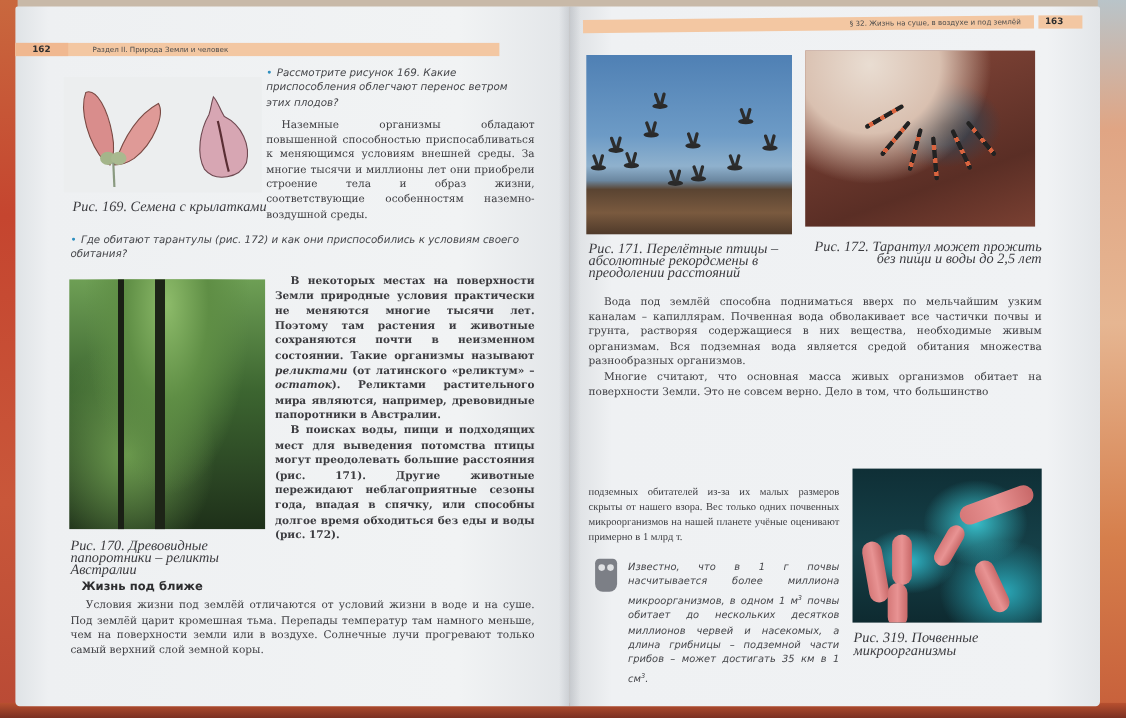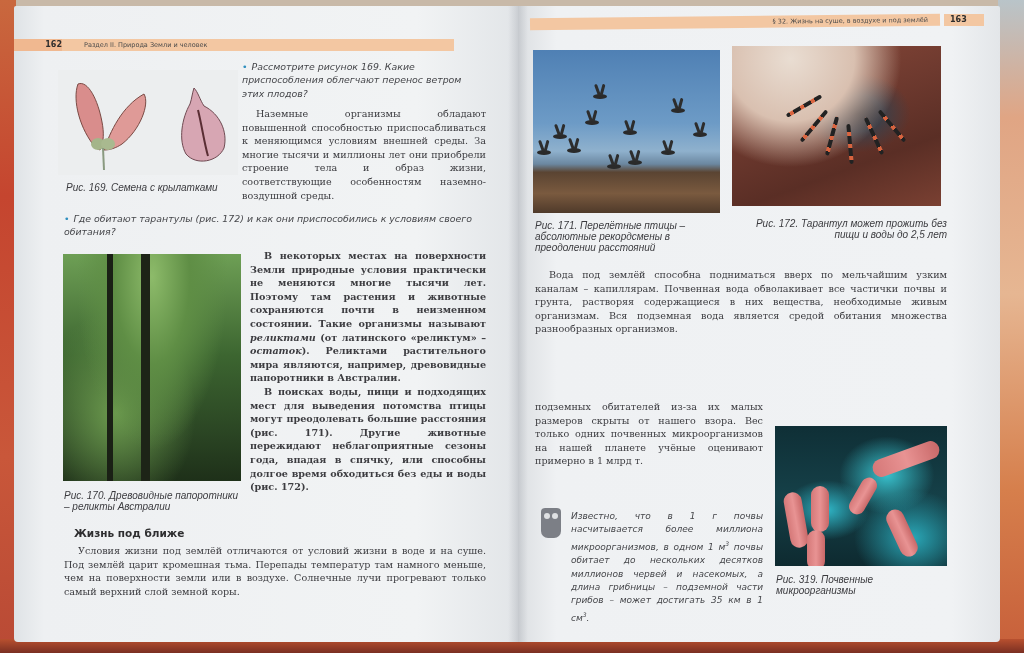--- a/index.html
+++ b/index.html
@@ -43,38 +43,38 @@
   }
   
   .header-band {
     position: absolute; height: 12px;
     background: #f3c7a2;
     display: flex; align-items: center;
     font-family: "DejaVu Sans", sans-serif;
   }
   .hb-left { left: 14px; top: 39px; width: 440px; }
   .hb-left .page-num {
-    width: 48px; text-align: right; padding-right: 0;
+    width: 48px; text-align: right; padding-right: 16px;
     font-size: 8px; font-weight: bold; color: #2e2e2e;
     background: #f0b890; height: 12px; line-height: 12px;
   }
   .hb-left .running-title { font-size: 6.5px; color: #4b4b4b; padding-left: 22px; }
   .hb-right { left: 530px; top: 16px; width: 410px; justify-content: flex-end; transform: rotate(-0.6deg); }
   .hb-right .running-title { font-size: 6.5px; color: #4b4b4b; padding-right: 12px; }
   .page-num-right {
     position: absolute; left: 944px; top: 14px; width: 40px; height: 12px; line-height: 12px;
     background: #f3c7a2; font-family: "DejaVu Sans", sans-serif;
     font-size: 8px; font-weight: bold; color: #2e2e2e; padding-left: 6px;
   }
 
   .txt { position: absolute; font-size: 9.6px; line-height: 13.6px; color: #3c3c40; }
   .txt p { text-align: justify; text-indent: 14px; }
   .sans { font-family: "DejaVu Sans", sans-serif; font-size: 9.4px; line-height: 13.4px; color: #45464a; font-style: italic; }
   .sans .bullet { color: #2f8fbf; margin-right: 4px; }
-  .caption { position: absolute; font-family: Liberation Sans, sans-serif; font-style: italic; font-size: 10px; line-height: 11px; color: #3b3b3f; }
+  .caption { position: absolute; font-family: Liberation Serif, serif; font-style: italic; font-size: 13px; line-height: 11px; color: #3b3b3f; }
   .heading { position: absolute; font-family: "DejaVu Sans", sans-serif; font-weight: bold; font-size: 10.5px; color: #2e2e30; }
 
   
   .fig { position: absolute; overflow: hidden; }
   .fig-169 { left: 58px; top: 70px; width: 180px; height: 105px; background: #eceeef; }
   .fig-170 { left: 63px; top: 254px; width: 178px; height: 227px;
     background:
       linear-gradient(90deg, transparent 0 44%, #1d2417 44% 49%, transparent 49%),
       linear-gradient(90deg, transparent 0 25%, #1a2015 25% 28%, transparent 28%),
       radial-gradient(ellipse at 50% 10%, #8dbb6a 0%, #5f8e45 30%, transparent 60%),
@@ -192,23 +192,24 @@
   <div class="leg" style="left:116px; top:78px; transform: rotate(-5deg);"></div>
   <div class="leg" style="left:140px; top:70px; transform: rotate(-25deg);"></div>
   <div class="leg" style="left:158px; top:60px; transform: rotate(-40deg);"></div>
 </div>
 
 <div class="caption" style="left:535px; top:220px; width:190px;">Рис. 171. Перелётные птицы – абсолютные рекордсмены в преодолении расстояний</div>
 <div class="caption" style="left:737px; top:218px; width:210px;text-align:right;">Рис. 172. Тарантул может прожить без пищи и воды до 2,5 лет</div>
 
 <div class="txt" style="left:535px; top:268px; width:412px;">
   <p>Вода под землёй способна подниматься вверх по мельчайшим узким каналам – капиллярам. Почвенная вода обволакивает все частички почвы и грунта, растворяя содержащиеся в них вещества, необходимые живым организмам. Вся подземная вода является средой обитания множества разнообразных организмов.</p>
-</div>
-
-<div class="txt" style="left:535px; top:400px; width:228px;">
+  <p>Многие считают, что основная масса живых организмов обитает на поверхности Земли. Это не совсем верно. Дело в том, что большинство</p>
+</div>
+
+<div class="txt" style="left:535px; top:441px; width:228px;font-family:Liberation Serif, serif;">
   <p style="text-indent:0;">подземных обитателей из-за их малых размеров скрыты от нашего взора. Вес только одних почвенных микроорганизмов на нашей планете учёные оценивают примерно в 1 млрд т.</p>
 </div>
 
 <div class="fig fig-173">
   <div class="bacterium" style="left:96px; top:24px; width:70px; height:18px; transform: rotate(-20deg);"></div>
   <div class="bacterium" style="left:80px; top:50px; width:16px; height:40px; transform: rotate(30deg);"></div>
   <div class="bacterium" style="left:12px; top:66px; width:18px; height:56px; transform: rotate(-10deg);"></div>
   <div class="bacterium" style="left:36px; top:60px; width:18px; height:46px;"></div>
   <div class="bacterium" style="left:32px; top:104px; width:18px; height:40px;"></div>
   <div class="bacterium" style="left:118px; top:82px; width:18px; height:50px; transform: rotate(-25deg);"></div>

